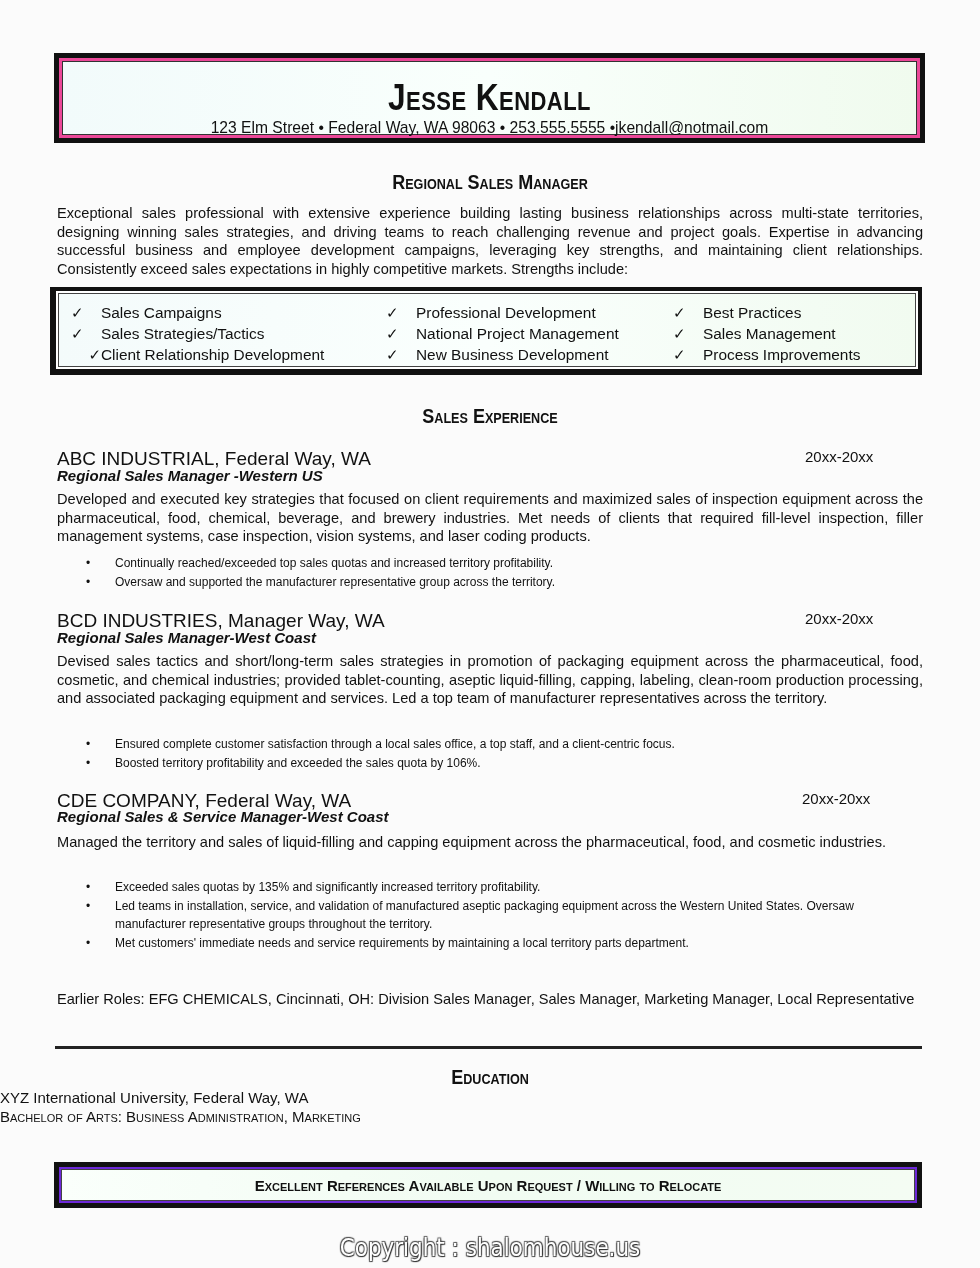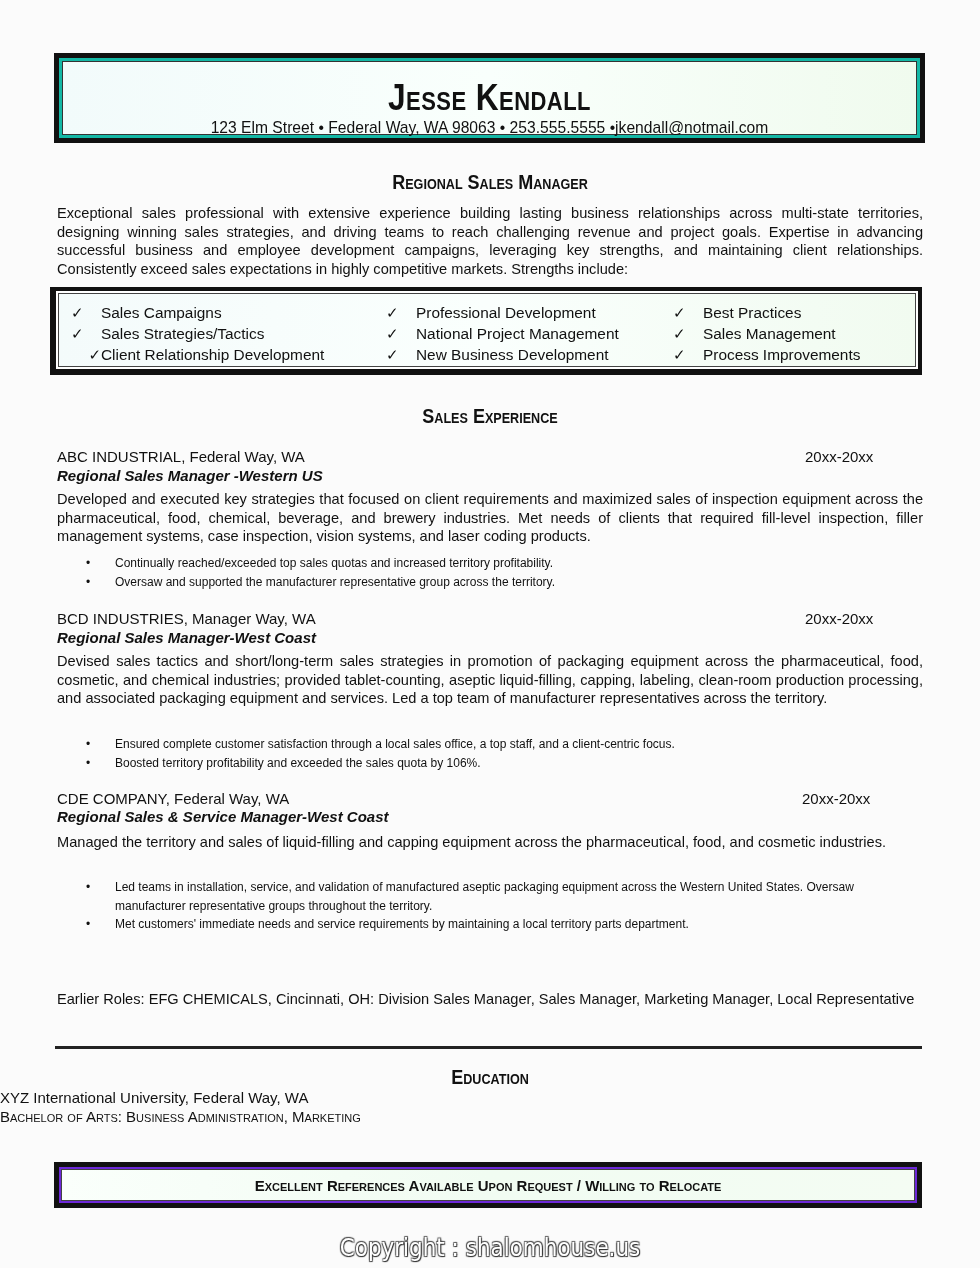--- a/index.html
+++ b/index.html
@@ -7,21 +7,21 @@
     width:980px; height:1268px; background:#fbfbfb; position:relative; overflow:hidden;
     font-family:"Liberation Sans Narrow","Liberation Sans", sans-serif;
     color:#111;
   }
   .abs { position:absolute; }
   .sc { font-variant: small-caps; }
 
   
   .hdr-box {
     left:54px; top:53px; width:871px; height:90px; box-sizing:border-box;
-    border:5px solid #111; background:#14b8a6;
+    border:5px solid #111; background:#ec4899;
   }
   .hdr-inner {
     position:absolute; left:3px; top:3px; right:3px; bottom:3px;
     border:1px solid #333;
     background:linear-gradient(90deg,#f2fbfb 0%,#f9fffc 50%,#f0fbee 100%);
   }
   .name {
     position:absolute; left:0; right:0; top:15px; text-align:center;
     font-family:"Liberation Sans", sans-serif; font-weight:bold; font-size:36px;
     letter-spacing:0.5px; font-variant:small-caps; transform:scaleX(0.88);
@@ -50,21 +50,21 @@
   .skills-inner {
     position:absolute; left:2px; top:2px; right:2px; bottom:2px; border:1px solid #444;
     background:linear-gradient(90deg,#f4fbfb 0%,#fafffd 50%,#f1fbf0 100%);
   }
   .skill {
     position:absolute; font-family:"Liberation Sans", sans-serif; font-size:15.4px; white-space:nowrap;
   }
   .check { display:inline-block; width:30px; font-size:15px; }
 
   .job-line {
-    left:57px; width:866px; font-family:"Liberation Sans", sans-serif; font-size:15px;
+    left:57px; width:866px; font-family:"Liberation Sans", sans-serif; font-size:19px;
   }
   .job-date { position:absolute; font-family:"Liberation Sans", sans-serif; font-size:15px; }
   .job-title {
     left:57px; font-family:"Liberation Sans", sans-serif; font-size:15px; font-weight:bold; font-style:italic;
   }
   .bullets { left:57px; width:866px; margin:0; padding:0; list-style:none; }
   .bullets li {
     position:relative; padding-left:58px; font-family:Liberation Sans, sans-serif;
     font-size:12px; line-height:18.6px;
   }
@@ -141,20 +141,21 @@
 <ul class="abs bullets" style="top:735px;">
   <li>Ensured complete customer satisfaction through a local sales office, a top staff, and a client-centric focus.</li>
   <li>Boosted territory profitability and exceeded the sales quota by 106%.</li>
 </ul>
 
 <div class="abs job-line" style="top:790px;">CDE COMPANY, Federal Way, WA</div>
 <div class="job-date" style="left:802px; top:790px;">20xx-20xx</div>
 <div class="abs job-title" style="top:808px;">Regional Sales &amp; Service Manager-West Coast</div>
 <div class="abs para" style="top:833px;">Managed the territory and sales of liquid-filling and capping equipment across the pharmaceutical, food, and cosmetic industries.</div>
 <ul class="abs bullets" style="top:878px;">
+  <li>Exceeded sales quotas by 135% and significantly increased territory profitability.</li>
   <li>Led teams in installation, service, and validation of manufactured aseptic packaging equipment across the Western United States. Oversaw manufacturer representative groups throughout the territory.</li>
   <li>Met customers' immediate needs and service requirements by maintaining a local territory parts department.</li>
 </ul>
 
 <div class="abs para" style="top:990px;">Earlier Roles: EFG CHEMICALS, Cincinnati, OH: Division Sales Manager, Sales Manager, Marketing Manager, Local Representative</div>
 
 <div class="abs divider"></div>
 
 <div class="abs section-title" style="top:1066px;">Education</div>
 <div class="abs edu-line" style="top:1089px;">XYZ International University, Federal Way, WA</div>

